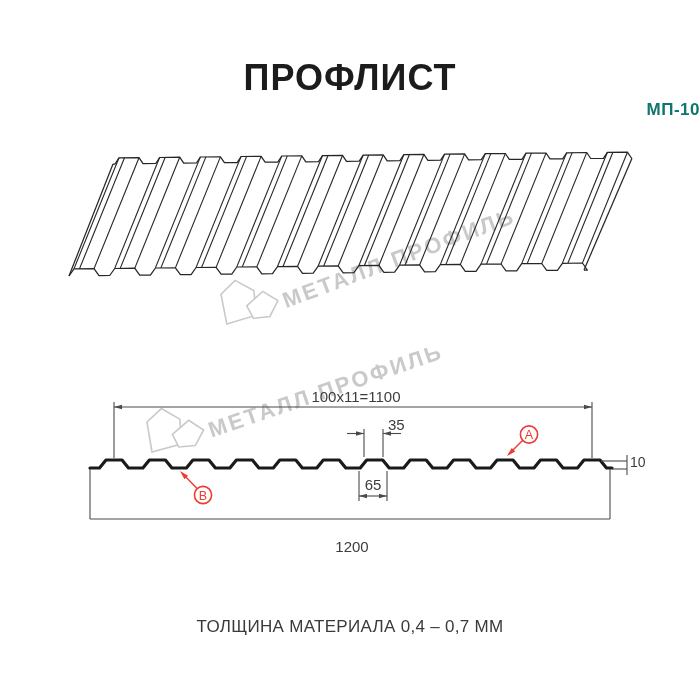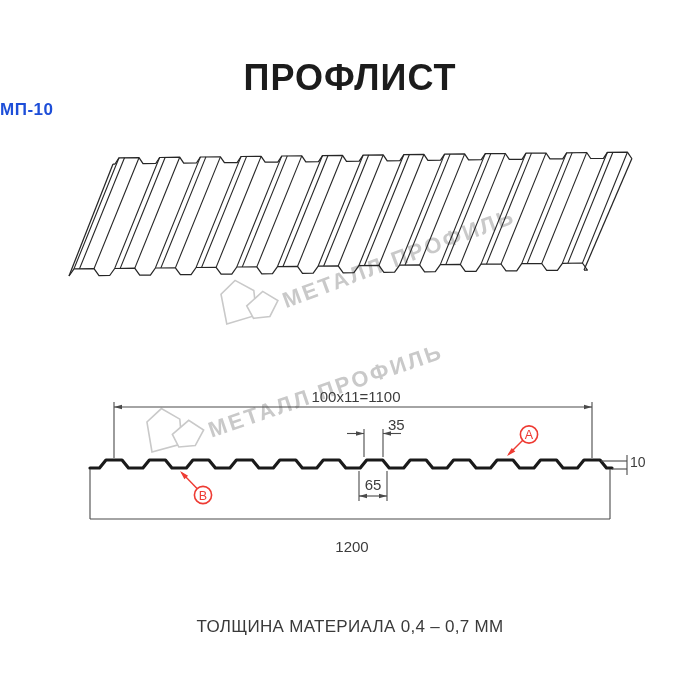--- a/index.html
+++ b/index.html
@@ -5,22 +5,22 @@
   html,body { margin:0; padding:0; }
   .page {
     position:relative; width:700px; height:700px; background:#ffffff;
     font-family:"Liberation Sans", sans-serif; overflow:hidden;
   }
   .title {
     position:absolute; top:57px; left:0; width:700px; text-align:center;
     font-size:36px; font-weight:700; letter-spacing:1px; color:#1c1c1c;
   }
   .subtitle {
-    position:absolute; top:100px; left:0; width:700px; text-align:left;
-    font-size:17px; font-weight:600; letter-spacing:0.5px; color:#1d4ed8;
+    position:absolute; top:100px; left:0; width:700px; text-align:right;
+    font-size:17px; font-weight:600; letter-spacing:0.5px; color:#0f766e;
   }
   .footer {
     position:absolute; top:617px; left:0; width:700px; text-align:center;
     font-size:17px; font-weight:400; letter-spacing:0.3px; color:#3a3a3a;
   }
   svg.drawing { position:absolute; left:0; top:0; }
   .dim { font-family:"Liberation Sans", sans-serif; font-size:15px; fill:#3d3d3d; }
   .dim-small { font-size:14px; }
   .wm-text { font-family:"Liberation Sans", sans-serif; font-size:22px; font-weight:700; letter-spacing:2.5px; }
   .marker-letter { font-family:"Liberation Sans", sans-serif; font-size:12.5px; }

